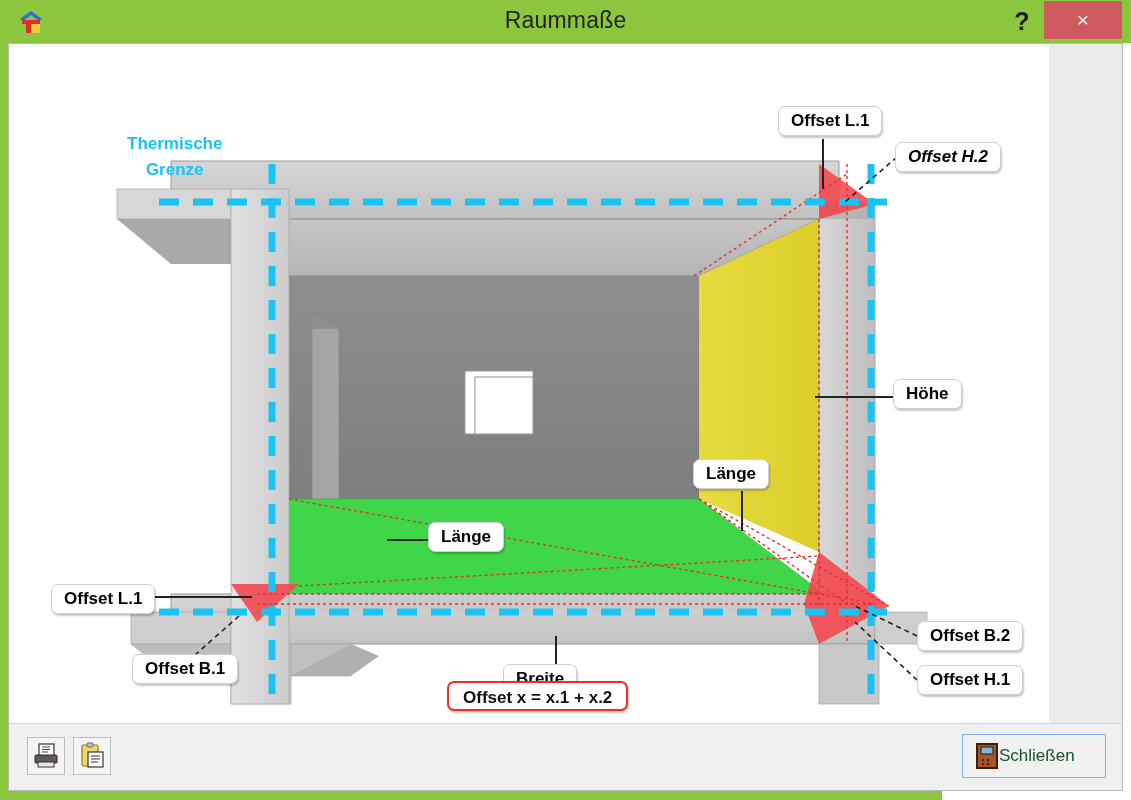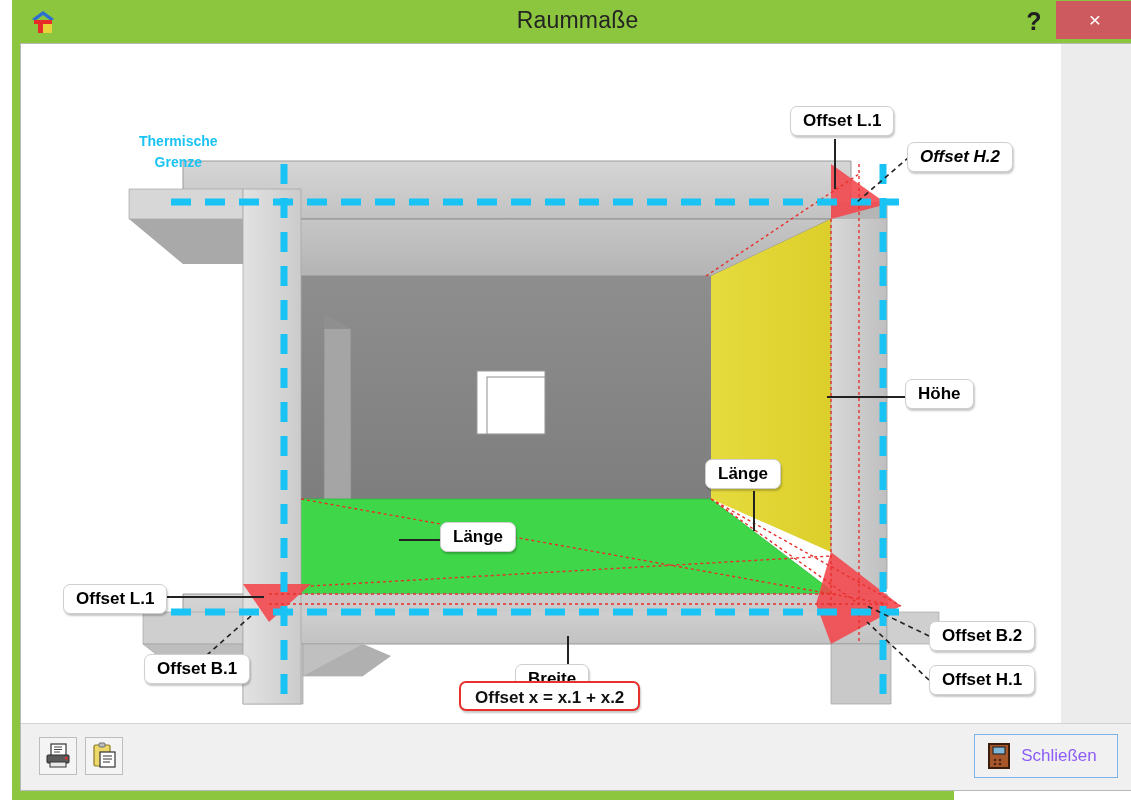--- a/index.html
+++ b/index.html
@@ -10,21 +10,21 @@
   body {
     width: 1131px;
     height: 800px;
     font-family: "Liberation Sans", sans-serif;
     overflow: hidden;
   }
 
   
   #window {
     position: absolute;
-    left: 12px; top: 0;
+    left: 0; top: 0;
     width: 942px;
     height: 800px;
     background: #8CC63E;
     box-sizing: border-box;
   }
 
   
   #titlebar {
     position: absolute;
     left: 0; top: 0;
@@ -131,23 +131,23 @@
     align-items: center;
     cursor: default;
   }
   #close-btn-main .cb-icon {
     margin-left: 12px;
     width: 24px; height: 26px;
     flex: 0 0 auto;
   }
   #close-btn-main .cb-label {
     flex: 1 1 auto;
-    text-align: center;
+    text-align: left;
     font-size: 17px;
-    color: #8b5cf6;
+    color: #14532d;
     padding-right: 10px;
   }
 
   
   .lbl {
     position: absolute;
     background: #ffffff;
     border: 1px solid #cfcfcf;
     border-radius: 7px;
     font-size: 17px;
@@ -169,21 +169,21 @@
     color: #111111;
     padding: 6px 14px 3px 14px;
     white-space: nowrap;
     box-shadow: 1px 2px 2px rgba(0,0,0,0.22);
     box-sizing: border-box;
     line-height: 1;
   }
   #thermal-label {
     position: absolute;
     left: 118px; top: 87px;
-    font-size: 14px;
+    font-size: 17px;
     font-weight: bold;
     color: #19C3F3;
     line-height: 1.5;
     text-align: center;
     white-space: pre;
   }
 </style>
 </head>
 <body>
 

